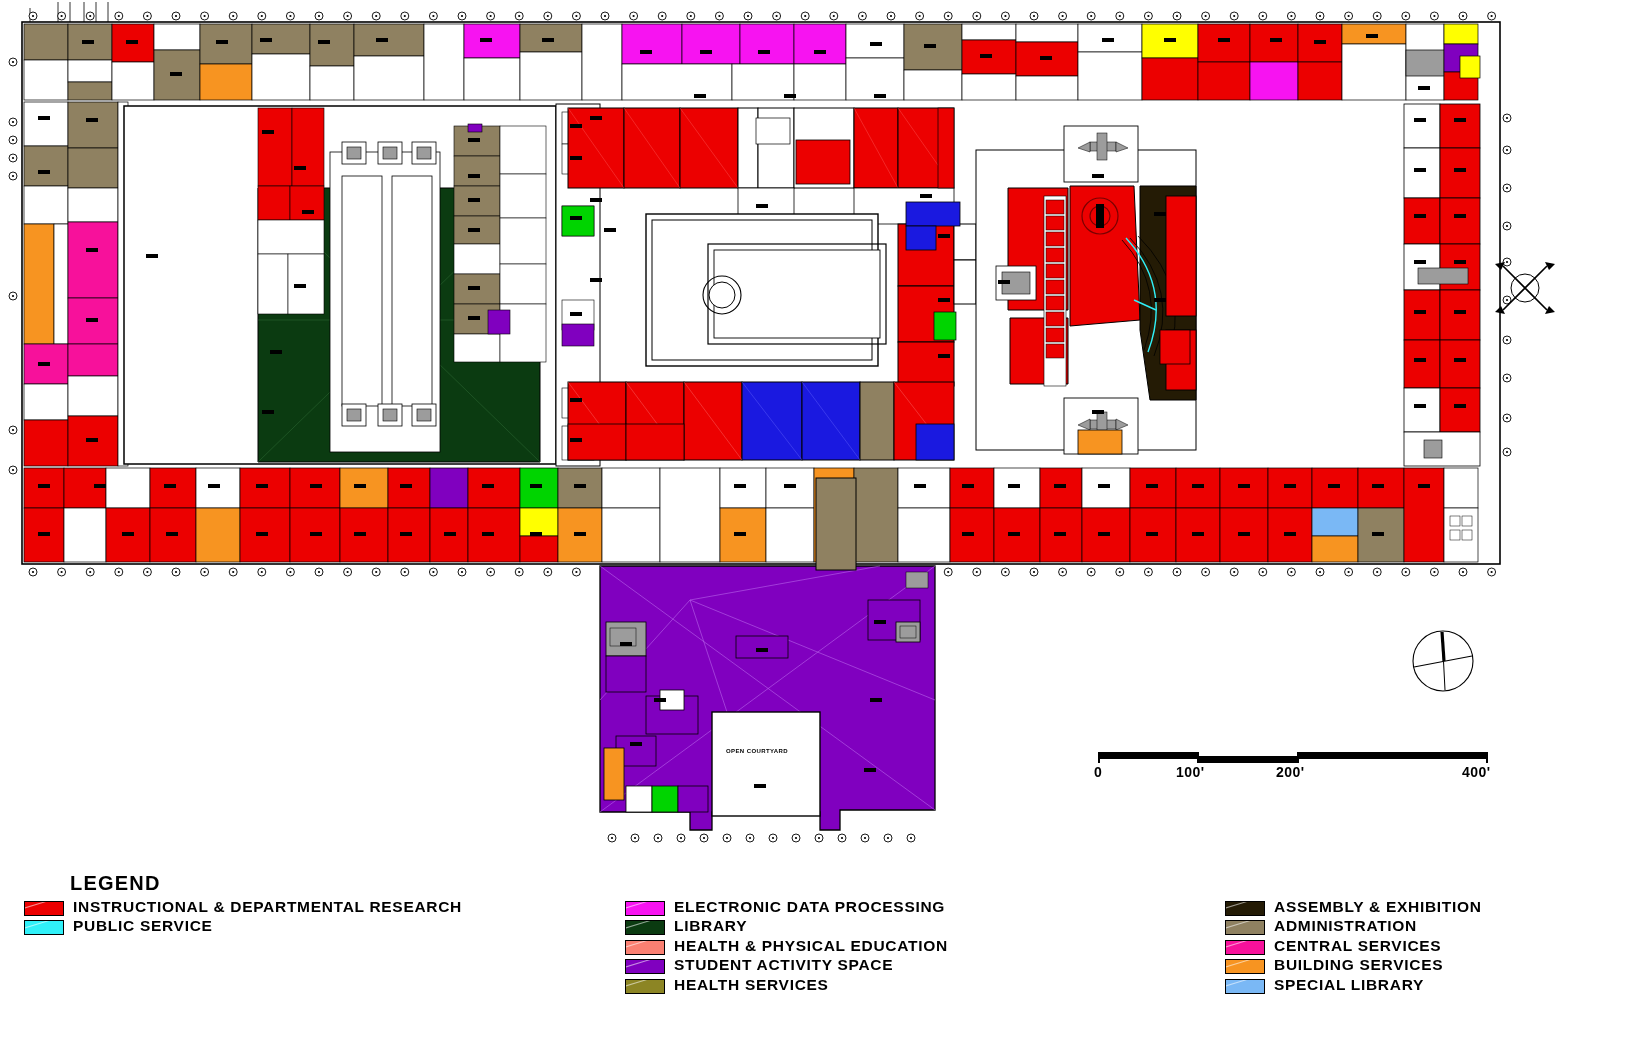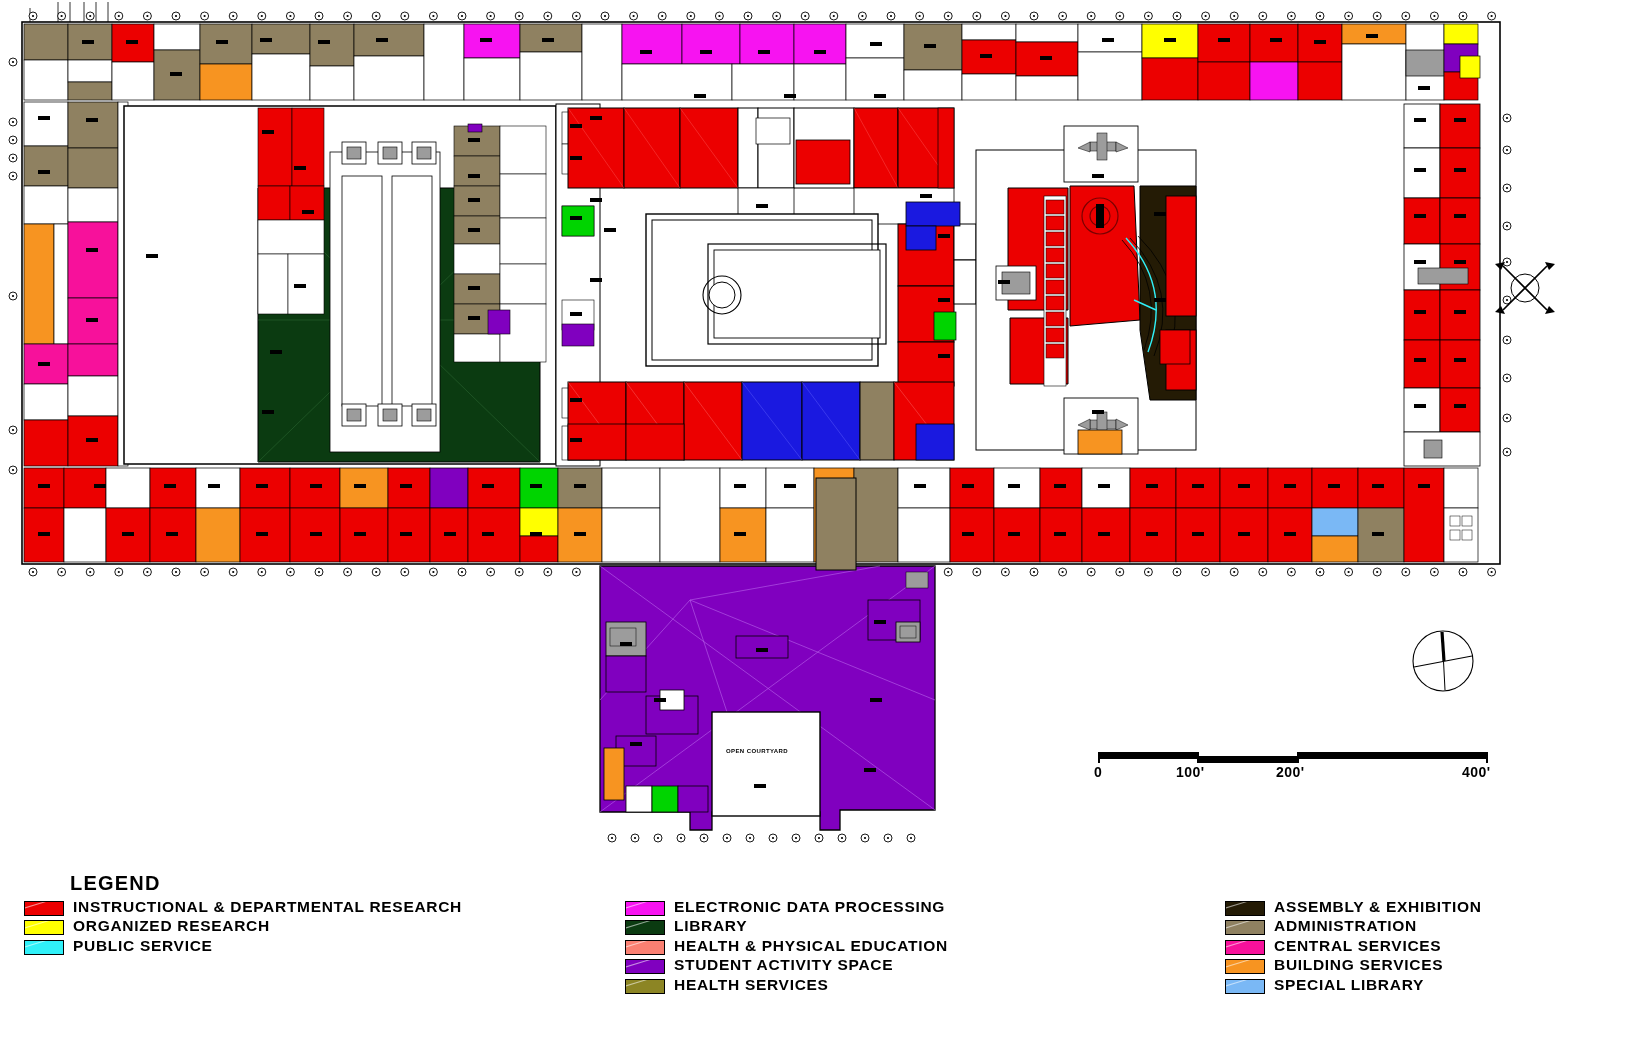--- a/index.html
+++ b/index.html
@@ -1301,24 +1301,20 @@
 
   <div id="legend">
     <div class="legend-title">LEGEND</div>
 
     <div class="legend-col" id="legend-col-1">
         <div class="legend-row">
           <span class="legend-swatch" style="background: rgb(236, 0, 0);"></span>
           <span class="legend-label">INSTRUCTIONAL  &amp;  DEPARTMENTAL  RESEARCH</span>
         </div>
         <div class="legend-row">
-          <span class="legend-swatch" style="background: rgb(255, 255, 0);"></span>
-          <span class="legend-label">ORGANIZED  RESEARCH</span>
-        </div>
-        <div class="legend-row">
           <span class="legend-swatch" style="background: rgb(48, 240, 248);"></span>
           <span class="legend-label">PUBLIC  SERVICE</span>
         </div>
       </div>
     <div class="legend-col" id="legend-col-2">
         <div class="legend-row">
           <span class="legend-swatch" style="background: rgb(247, 19, 241);"></span>
           <span class="legend-label">ELECTRONIC  DATA  PROCESSING</span>
         </div>
         <div class="legend-row">

